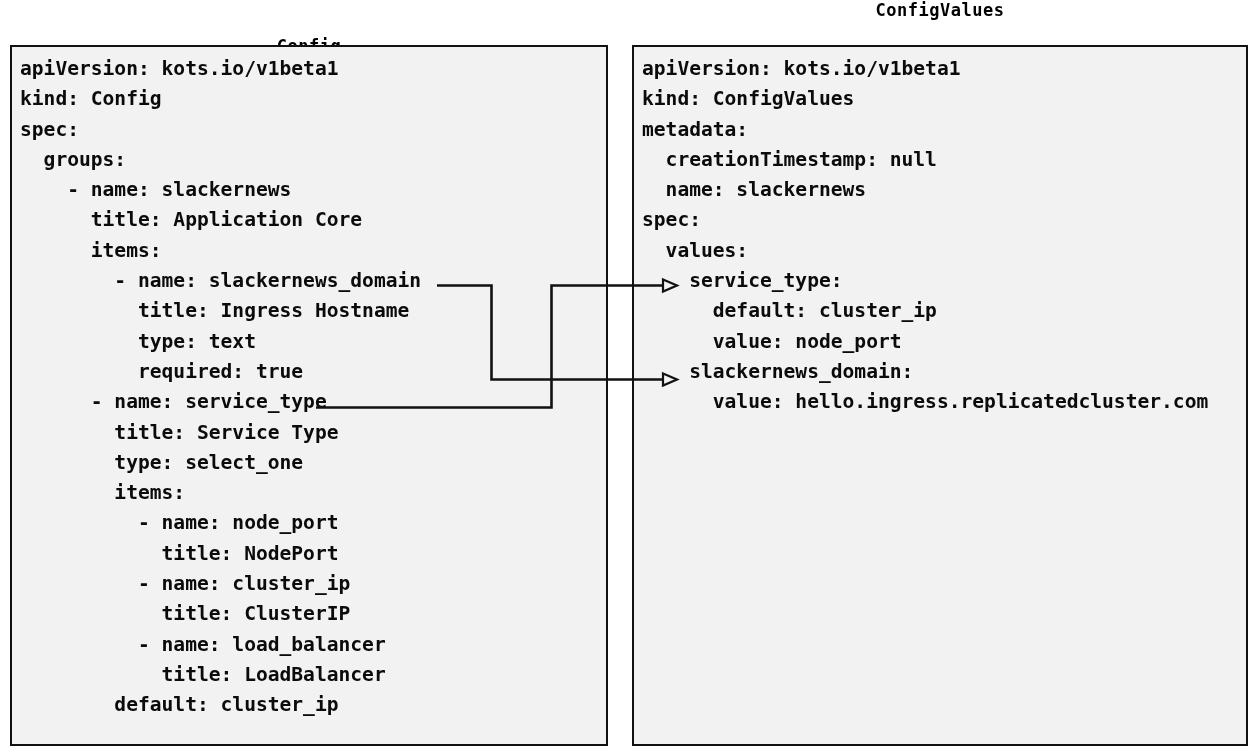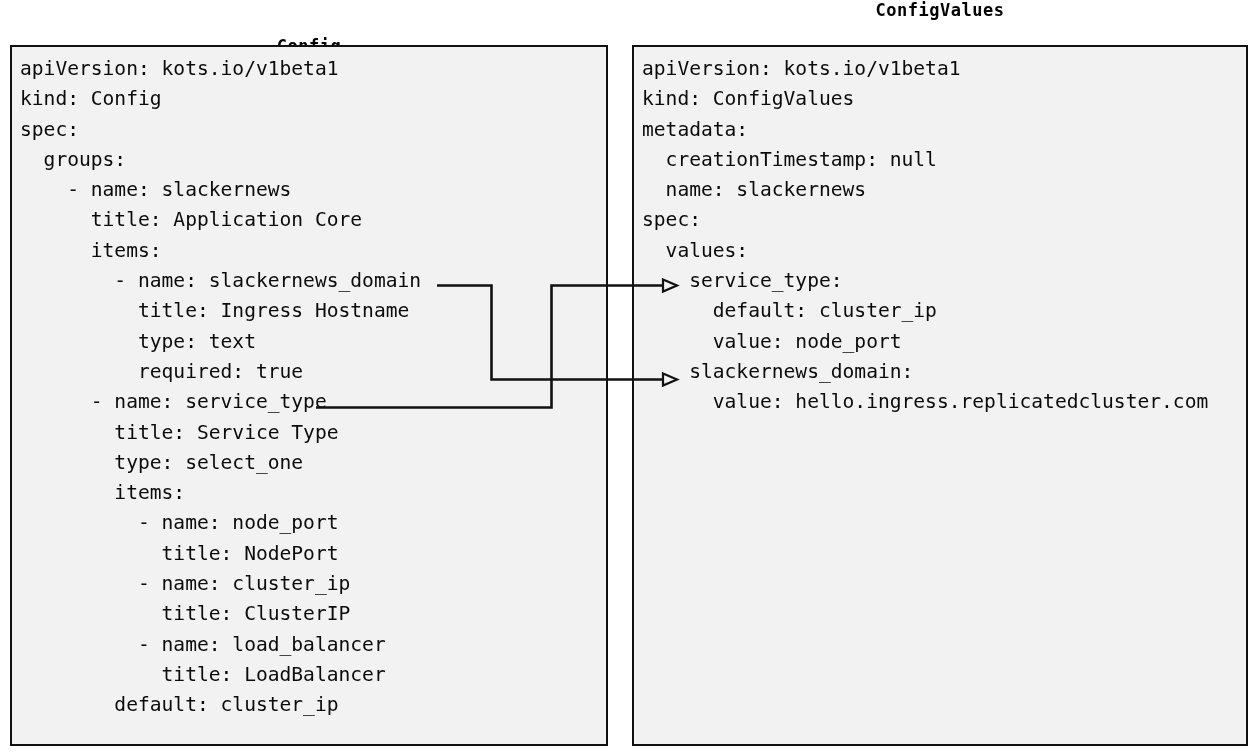--- a/index.html
+++ b/index.html
@@ -37,21 +37,21 @@
   #panel-values  { left: 632px; top: 45px; width: 616px; height: 701px; }
 
   .yaml {
     position: absolute;
     left: 8px;
     top: 7px;
     right: 2px;
     margin: 0;
     font-family: "DejaVu Sans Mono", "Liberation Mono", monospace;
     font-size: 19.6px;
-    font-weight: normal;
+    font-weight: bold;
     line-height: 30.3px;
     color: #0b0b0b;
     white-space: pre;
     letter-spacing: 0px;
   }
   .yaml .line {
     display: block;
     height: 30.3px;
     white-space: pre;
   }

